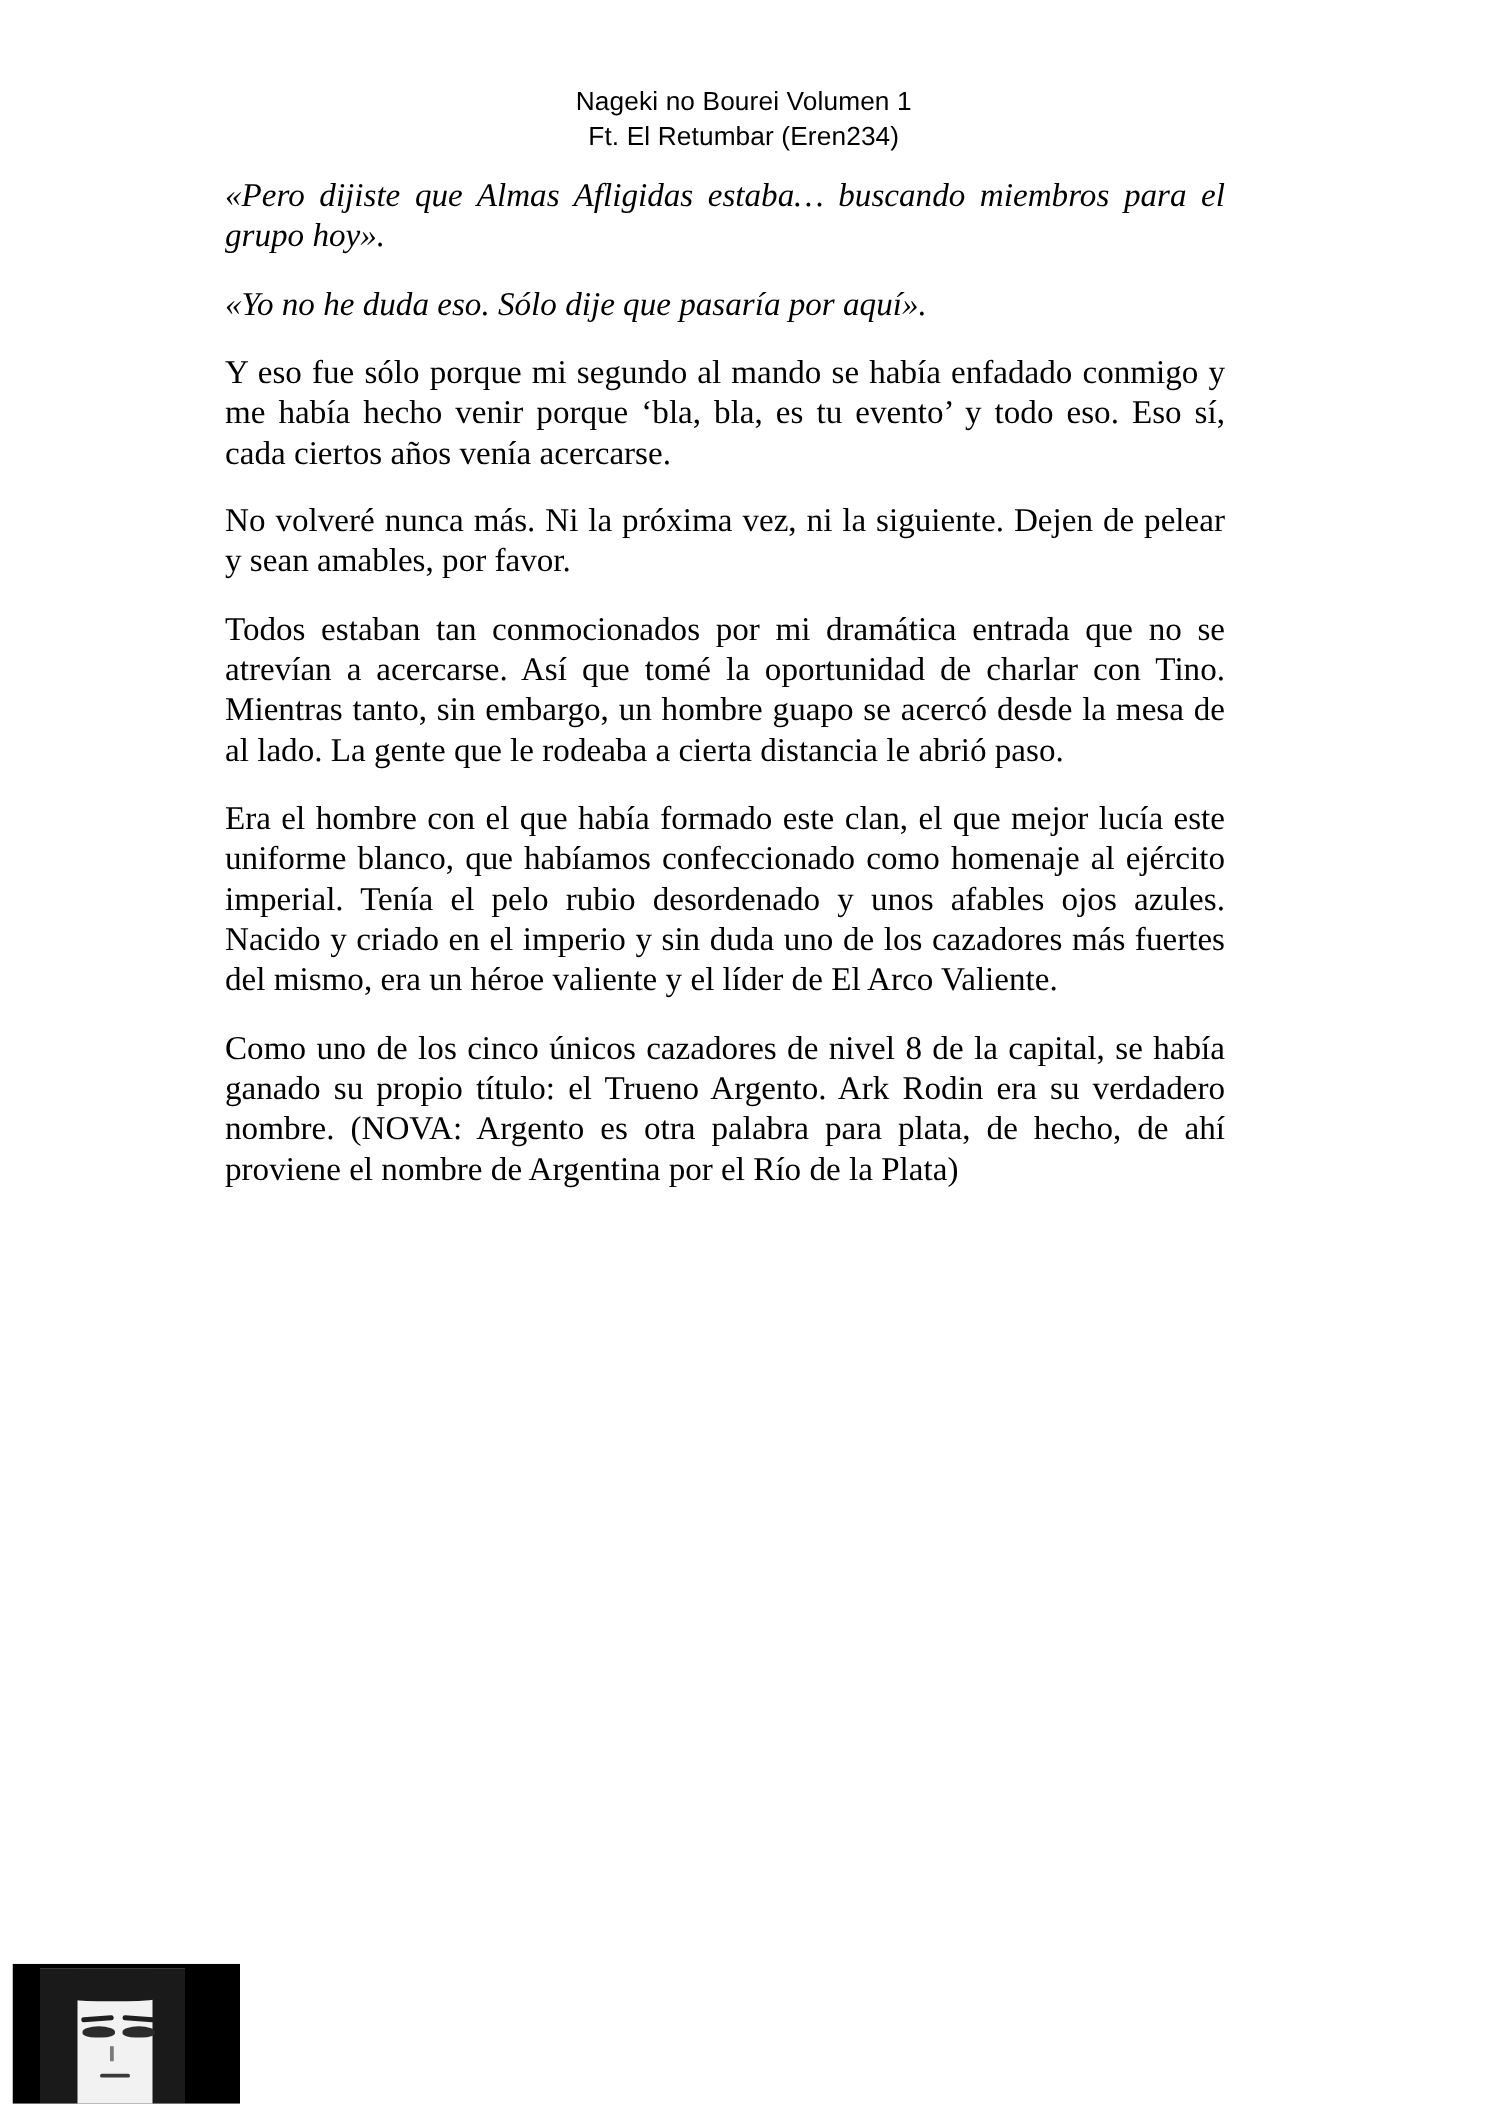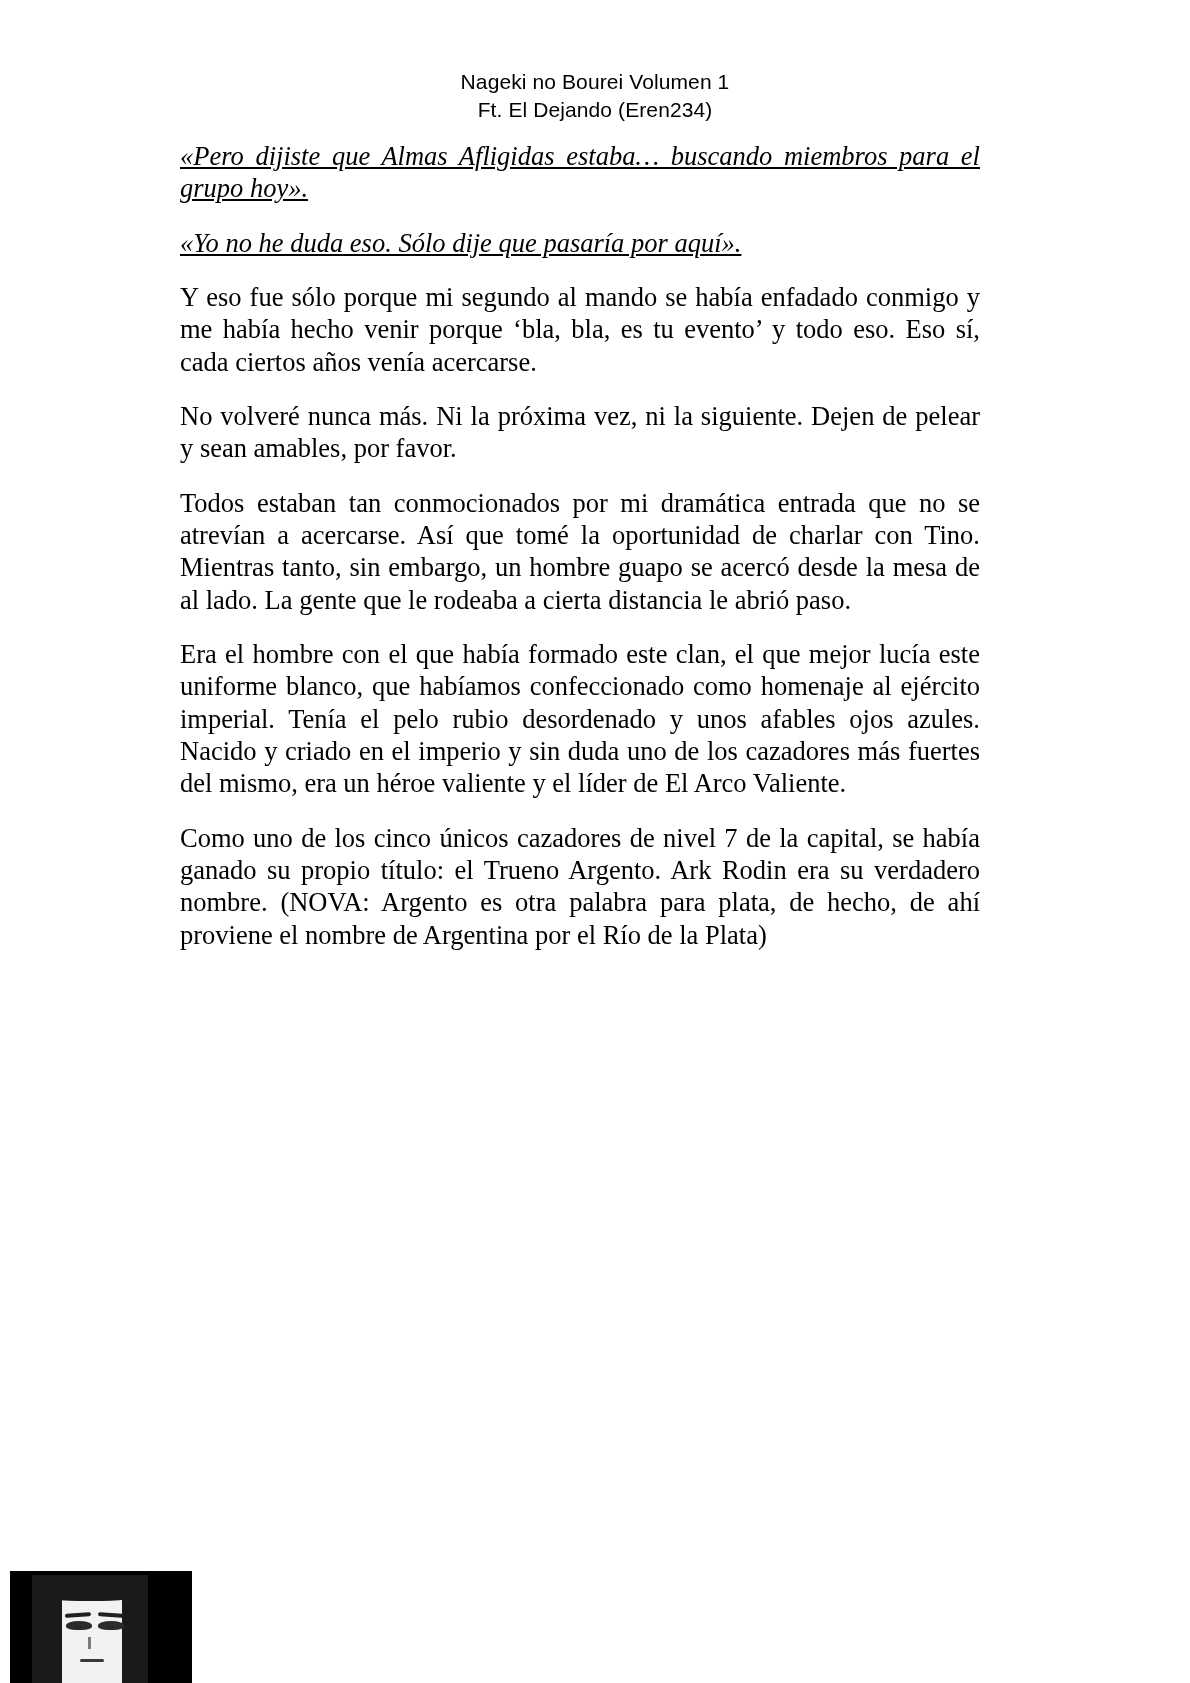--- a/index.html
+++ b/index.html
@@ -43,21 +43,20 @@
   p.para {
     margin: 0 0 22px 0;
     font-size: 26.5px;
     line-height: 1.22;
     text-align: justify;
     text-justify: inter-word;
     font-family: "Liberation Serif", serif;
   }
   p.para.italic {
     font-style: italic;
-    text-decoration: underline;
   }
   p.para:last-child {
     margin-bottom: 0;
   }
   
   .thumb {
     position: absolute;
     left: 10px;
     bottom: 0px;
     width: 182px;
@@ -139,31 +138,31 @@
     z-index: -1;
   }
 </style>
 </head>
 <body>
 
 <div class="page">
 
   <div class="header">
     <span class="line">Nageki no Bourei Volumen 1</span>
-    <span class="line">Ft. El Dejando (Eren234)</span>
+    <span class="line">Ft. El Retumbar (Eren234)</span>
   </div>
 
   <div class="body-col">
     <p class="para italic">«Pero dijiste que Almas Afligidas estaba… buscando miembros para el grupo hoy».</p>
     <p class="para italic">«Yo no he duda eso. Sólo dije que pasaría por aquí».</p>
     <p class="para">Y eso fue sólo porque mi segundo al mando se había enfadado conmigo y me había hecho venir porque ‘bla, bla, es tu evento’ y todo eso. Eso sí, cada ciertos años venía acercarse.</p>
     <p class="para">No volveré nunca más. Ni la próxima vez, ni la siguiente. Dejen de pelear y sean amables, por favor.</p>
     <p class="para">Todos estaban tan conmocionados por mi dramática entrada que no se atrevían a acercarse. Así que tomé la oportunidad de charlar con Tino. Mientras tanto, sin embargo, un hombre guapo se acercó desde la mesa de al lado. La gente que le rodeaba a cierta distancia le abrió paso.</p>
     <p class="para">Era el hombre con el que había formado este clan, el que mejor lucía este uniforme blanco, que habíamos confeccionado como homenaje al ejército imperial. Tenía el pelo rubio desordenado y unos afables ojos azules. Nacido y criado en el imperio y sin duda uno de los cazadores más fuertes del mismo, era un héroe valiente y el líder de El Arco Valiente.</p>
-    <p class="para">Como uno de los cinco únicos cazadores de nivel 7 de la capital, se había ganado su propio título: el Trueno Argento. Ark Rodin era su verdadero nombre. (NOVA: Argento es otra palabra para plata, de hecho, de ahí proviene el nombre de Argentina por el Río de la Plata)</p>
+    <p class="para">Como uno de los cinco únicos cazadores de nivel 8 de la capital, se había ganado su propio título: el Trueno Argento. Ark Rodin era su verdadero nombre. (NOVA: Argento es otra palabra para plata, de hecho, de ahí proviene el nombre de Argentina por el Río de la Plata)</p>
   </div>
 
   <div class="thumb">
     <div class="frame"></div>
     <div class="inner">
       <div class="shade"></div>
       <div class="hair-top"></div>
       <div class="hair-left"></div>
       <div class="hair-right"></div>
       <div class="brow left"></div>

